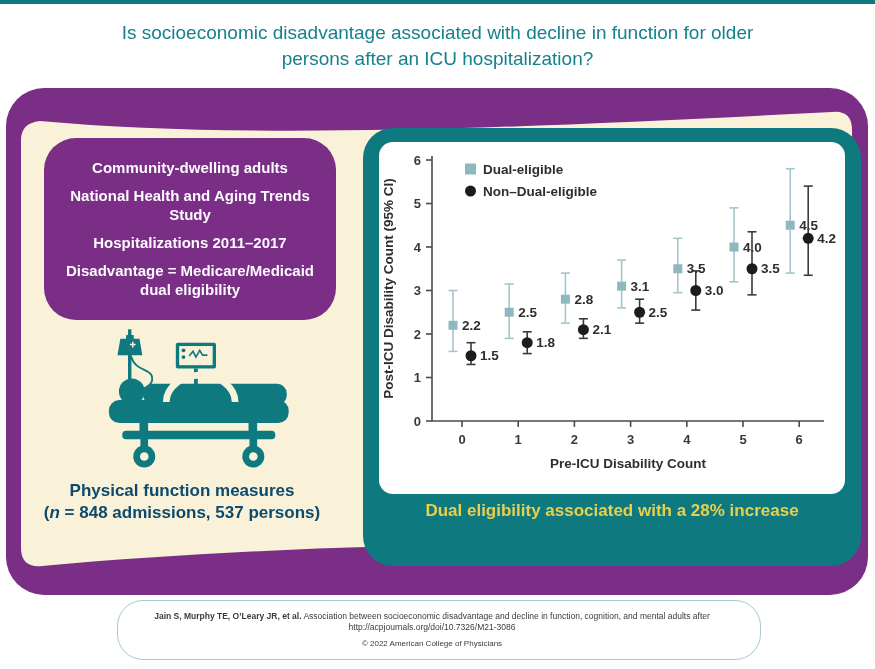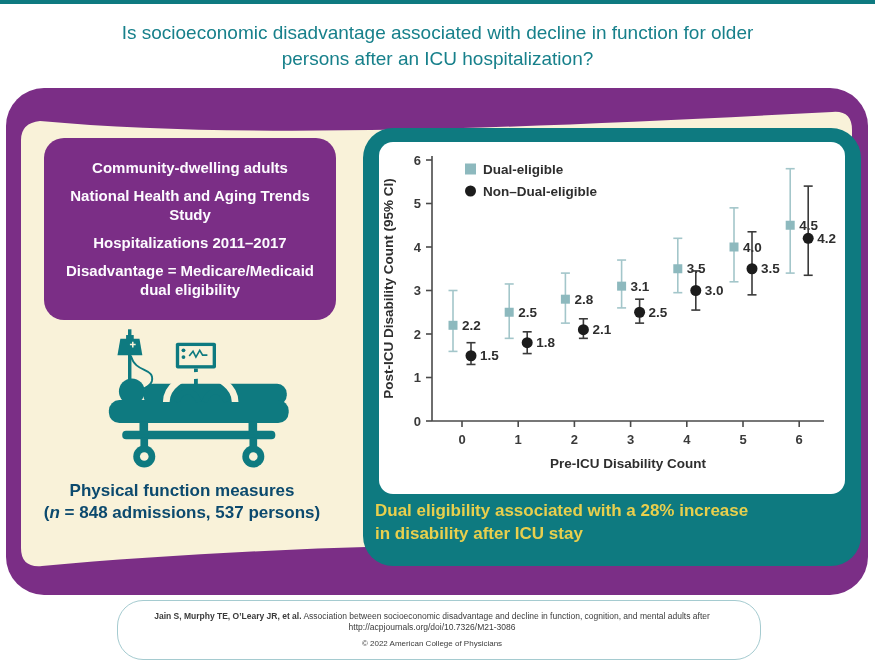--- a/index.html
+++ b/index.html
@@ -11,43 +11,43 @@
   .title{
     position:absolute;left:0;top:20px;width:875px;text-align:center;
     color:#17808b;font-size:19px;font-weight:normal;line-height:1.38;
   }
   
   .card{position:absolute;left:6px;top:88px;width:862px;height:507px;}
   .card-bg{position:absolute;left:0;top:0;}
   
   .purple-box{
     position:absolute;left:38px;top:50px;width:292px;height:182px;
-    background:#7b2e86;border-radius:20px;color:#fdfbff;
+    background:#7b2e86;border-radius:32px;color:#fdfbff;
     display:flex;flex-direction:column;justify-content:center;
     text-align:center;font-weight:bold;font-size:15px;line-height:1.22;
     padding:0 13px;box-sizing:border-box;
   }
   .purple-box p{margin:5px 0;}
   .bed-wrap{position:absolute;left:78px;top:240px;width:220px;height:148px;}
   .measures{
     position:absolute;left:8px;top:392px;width:336px;text-align:center;
     color:#0c4a6e;font-weight:bold;font-size:17px;line-height:1.32;
   }
   
   .teal-box{
     position:absolute;left:357px;top:40px;width:498px;height:438px;
     background:#0e7a80;border-radius:30px;
   }
   .chart-panel{
     position:absolute;left:16px;top:14px;width:466px;height:352px;
     background:#ffffff;border-radius:14px;
   }
   .conclusion{
-    position:absolute;left:0;top:372px;width:100%;text-align:left;
-    color:#e8cf4d;font-weight:bold;font-size:17px;line-height:1.35;margin-left:12px;
+    position:absolute;left:0;top:372px;width:100%;text-align:center;
+    color:#e8cf4d;font-weight:bold;font-size:17px;line-height:1.35;
   }
   
   .tick{font-weight:bold;font-size:13px;fill:#3a3a3a;}
   .axis-label{font-weight:bold;font-size:13.5px;fill:#2e2e2e;}
   .legend{font-weight:bold;font-size:13.5px;fill:#2e2e2e;}
   .pt-label{font-weight:bold;font-size:13.5px;fill:#2e2e2e;}
   
   .citation-box{
     position:absolute;left:117px;top:600px;width:644px;height:60px;
     border:1.5px solid #a5cbd0;border-radius:26px;background:#ffffff;
@@ -249,21 +249,20 @@
           <text x="382" y="131.25" class="pt-label">3.5</text>
           <line x1="429.20000000000005" y1="133.275" x2="429.20000000000005" y2="44.099999999999994" stroke="#3a3a3a" stroke-width="1.6"></line>
           <line x1="424.70000000000005" y1="133.275" x2="433.70000000000005" y2="133.275" stroke="#3a3a3a" stroke-width="1.6"></line>
           <line x1="424.70000000000005" y1="44.099999999999994" x2="433.70000000000005" y2="44.099999999999994" stroke="#3a3a3a" stroke-width="1.6"></line>
           <circle cx="429.20000000000005" cy="96.29999999999998" r="5.5" fill="#1c1c1c"></circle>
           <text x="438.20000000000005" y="100.79999999999998" class="pt-label">4.2</text>
         </svg>
     </div>
     <div class="conclusion">
       <div>Dual eligibility associated with a 28% increase</div>
-      <div>in disability after ICU stay</div>
     </div>
   </div>
 </div>
 
 <div class="citation-box">
   <div class="cite">
     <div><span class="b">Jain S, Murphy TE, O’Leary JR, et al.</span><span> Association between socioeconomic disadvantage and decline in function, cognition, and mental adults after</span></div>
     <div>http://acpjournals.org/doi/10.7326/M21-3086</div>
     <div class="copyright">© 2022 American College of Physicians</div>
   </div>

